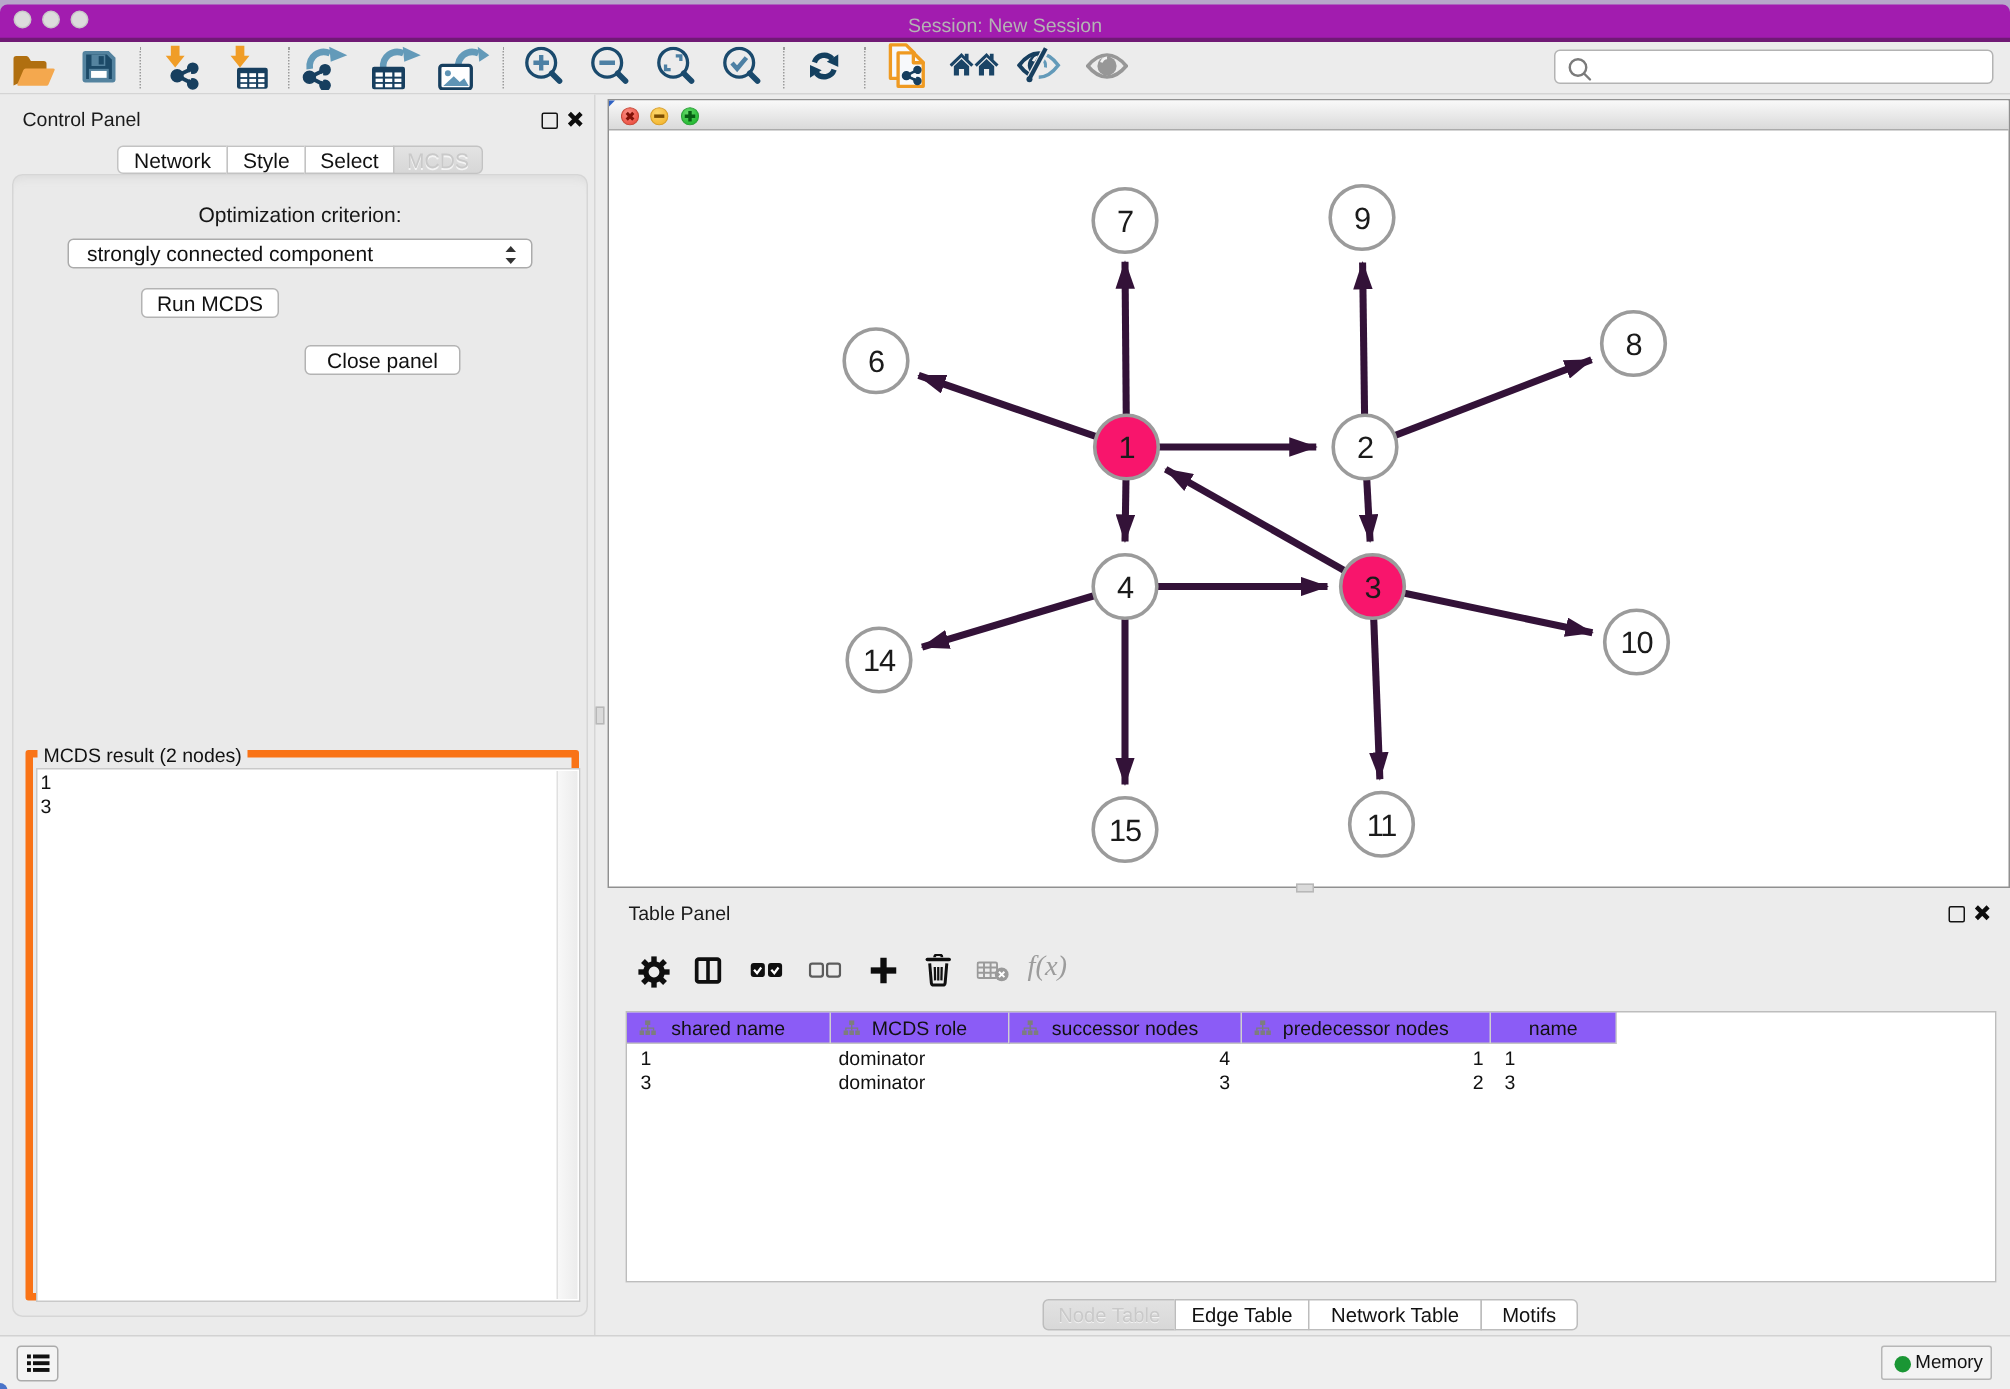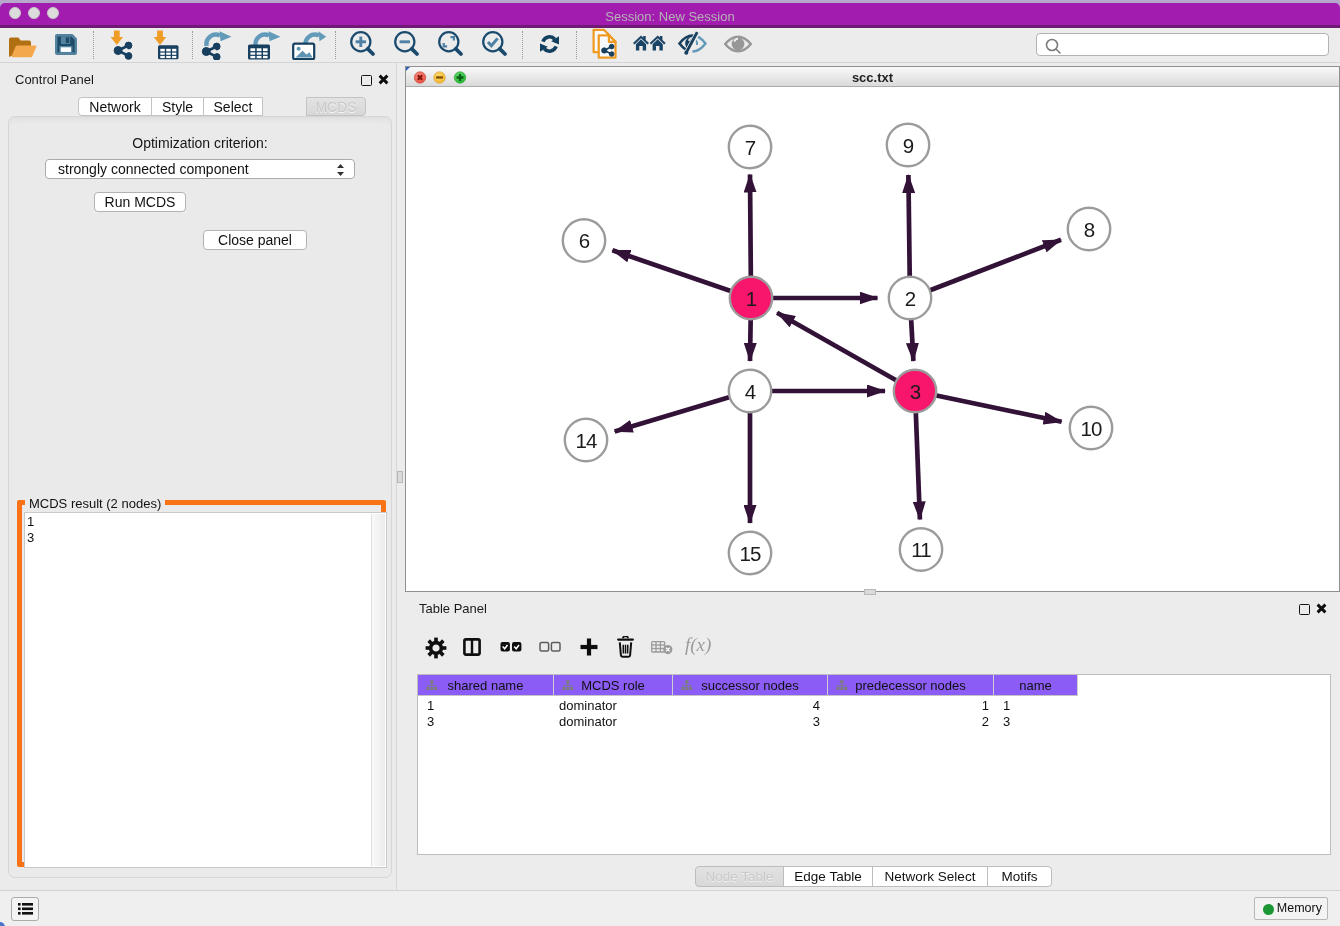--- a/index.html
+++ b/index.html
@@ -241,21 +241,21 @@
 
 <div class="abs" id="cpanel">
   <div class="abs" id="cpanel-title">Control Panel</div>
   <div class="maxbtn" style="left:361px; top:12px;"></div>
   <svg class="abs" style="left:378px;top:11px" width="11" height="11" viewBox="0 0 11 11">
       <path d="M1.6 1.6 L9.4 9.4 M9.4 1.6 L1.6 9.4" stroke="#0d0d0d" stroke-width="2.9"></path>
     </svg>
   <div class="tab" style="left:78px; width:74px; border-radius:4px 0 0 4px;">Network</div>
   <div class="tab" style="left:151px; width:53px;">Style</div>
   <div class="tab" style="left:203px; width:60px;">Select</div>
-  <div class="tab sel" style="left:262px; width:60px; border-radius:0 4px 4px 0;margin-left:44px;">MCDS</div>
+  <div class="tab sel" style="left:262px; width:60px; border-radius:0 4px 4px 0;">MCDS</div>
   <style>.tab{top:34px}</style>
   <div class="abs" id="cp-content">
     <div class="abs" id="combo">strongly connected component
       <span class="chev"><svg width="11" height="18" viewBox="0 0 11 18">
             <path d="M2 7 L5.5 3 L9 7 z" fill="#333"></path>
             <path d="M2 11 L5.5 15 L9 11 z" fill="#333"></path>
           </svg></span>
     </div>
     <div class="abs" id="optlabel">Optimization criterion:</div>
     <div class="pbtn" style="left:85px; width:92px;">Run MCDS</div>
@@ -288,21 +288,20 @@
             <stop offset="1" stop-color="#1bb62a"></stop>
           </radialGradient>
       </defs>
       <circle cx="6" cy="6.5" r="5.7" fill="url(#gred)" stroke="#c94c3c" stroke-width="0.7"></circle>
       <path d="M3.8 4.3 L8.2 8.7 M8.2 4.3 L3.8 8.7" stroke="#801208" stroke-width="2.1"></path>
       <circle cx="25.5" cy="6.5" r="5.7" fill="url(#gyel)" stroke="#d9a02b" stroke-width="0.7"></circle>
       <rect x="22.1" y="5.3" width="6.8" height="2.3" fill="#7c4e02"></rect>
       <circle cx="46" cy="6.5" r="5.7" fill="url(#ggrn)" stroke="#2da23a" stroke-width="0.7"></circle>
       <path d="M46 3 V10 M42.5 6.5 H49.5" stroke="#085e14" stroke-width="2.3"></path>
     </svg>
-    <div class="abs" id="netname">scc.txt</div>
   </div>
 
   <svg class="abs" id="graph" style="left:0px; top:20px;" width="933" height="504" viewBox="406 86 933 504">
     <defs>
       <marker id="arw" markerWidth="19" markerHeight="13" refX="18" refY="6.5" orient="auto" markerUnits="userSpaceOnUse">
         <path d="M0 0 L19 6.5 L0 13 z" fill="#331238"></path>
       </marker>
     </defs>
     <g stroke="#331238" stroke-width="4.7">
       <line x1="751" y1="297" x2="750" y2="173.5" marker-end="url(#arw)"></line>
@@ -460,21 +459,21 @@
     <div class="td" style="left:410px; top:23px; width:161px; text-align:right;">1</div>
     <div class="td" style="left:585px; top:23px;">1</div>
     <div class="td" style="left:9px; top:39px;">3</div>
     <div class="td" style="left:141px; top:39px;">dominator</div>
     <div class="td" style="left:255px; top:39px; width:147px; text-align:right;">3</div>
     <div class="td" style="left:410px; top:39px; width:161px; text-align:right;">2</div>
     <div class="td" style="left:585px; top:39px;">3</div>
   </div>
   <div class="btab sel" style="left:290px; top:269px; width:89px; border-radius:4px 0 0 4px;">Node Table</div>
   <div class="btab" style="left:378px; top:269px; width:90px;">Edge Table</div>
-  <div class="btab" style="left:467px; top:269px; width:116px;">Network Select</div>
+  <div class="btab" style="left:467px; top:269px; width:116px;">Network Table</div>
   <div class="btab" style="left:582px; top:269px; width:65px; border-radius:0 4px 4px 0;">Motifs</div>
 </div>
 
 <div class="abs" id="statusbar">
   <div class="abs" id="listbtn">
     <svg width="26" height="22" viewBox="0 0 26 22">
         <g fill="#111">
           <rect x="6" y="5" width="2.6" height="2.6"></rect>
           <rect x="10" y="5" width="11" height="2.6"></rect>
           <rect x="6" y="9.5" width="2.6" height="2.6"></rect>

